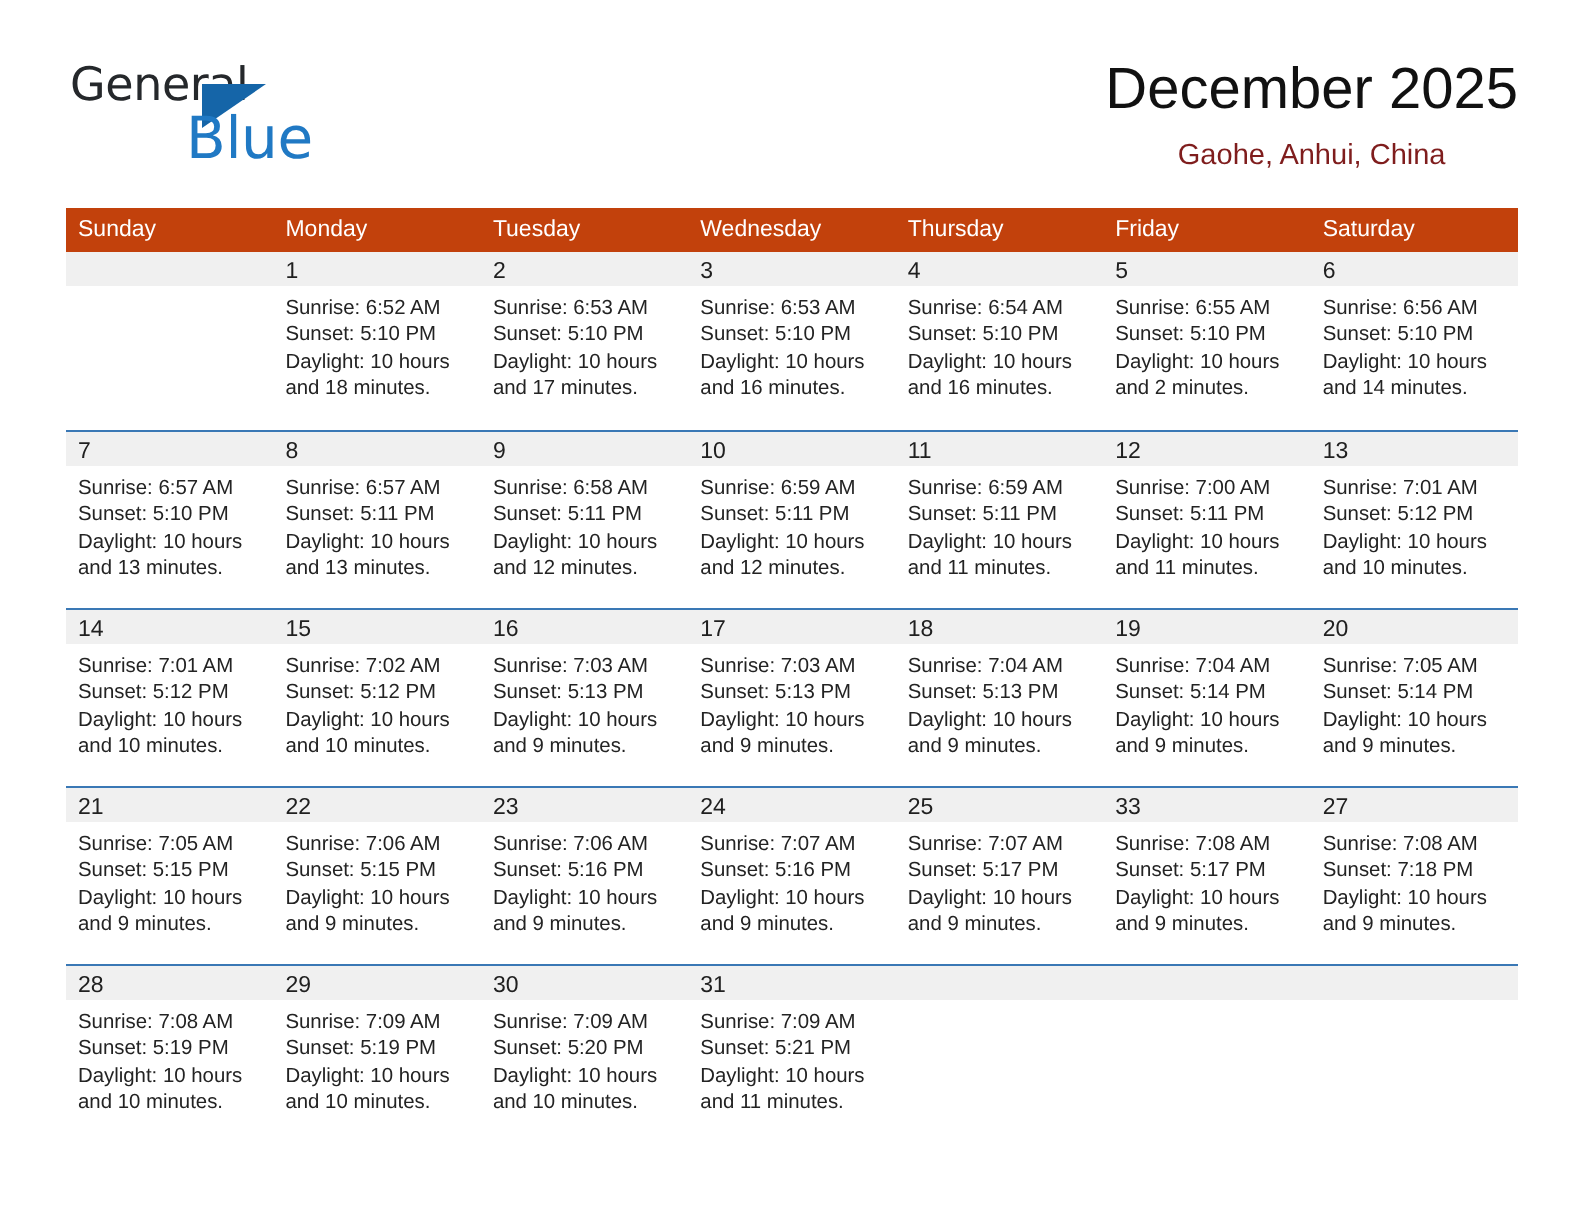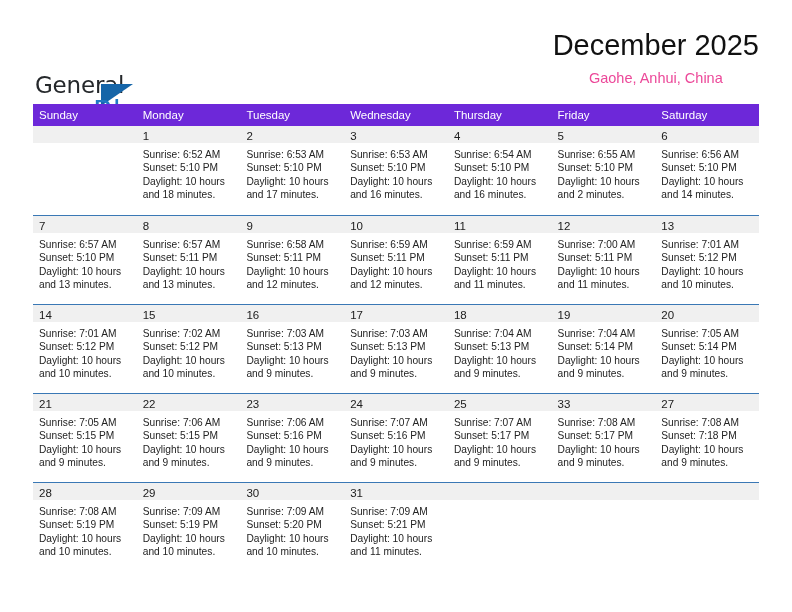--- a/index.html
+++ b/index.html
@@ -30,21 +30,20 @@
     right: 33px;
     height: 66px;
   }
 
   .brand {
     position: absolute;
     left: 0;
     top: 0;
     width: 210px;
     height: 60px;
-    margin-top: 42px;
   }
   .brand-general {
     position: absolute;
     left: 2px;
     top: 2px;
     font-size: 23px;
     letter-spacing: -0.2px;
     color: #25282b;
     font-family: "DejaVu Sans", sans-serif;
   }
@@ -76,37 +75,37 @@
   .cal-title {
     font-size: 29px;
     font-weight: normal;
     color: #111111;
     line-height: 34px;
     letter-spacing: 0px;
     font-family: "Liberation Sans", sans-serif;
   }
   .cal-subtitle {
     font-size: 14.5px;
-    color: #ec4899;
+    color: #7f1d1d;
     line-height: 20px;
     margin-top: 6px;
     font-family: "Liberation Sans", sans-serif;
   }
 
   
   .calendar {
     position: absolute;
     left: 33px;
     top: 104px;
     width: 726px;
   }
 
   .weekday-row {
     display: flex;
-    background: #6d28d9;
+    background: #c2410c;
     height: 22px;
   }
   .weekday-cell {
     flex: 1 1 0;
     color: #ffffff;
     font-size: 11.5px;
     line-height: 22px;
     padding-left: 6px;
     box-sizing: border-box;
     white-space: nowrap;

